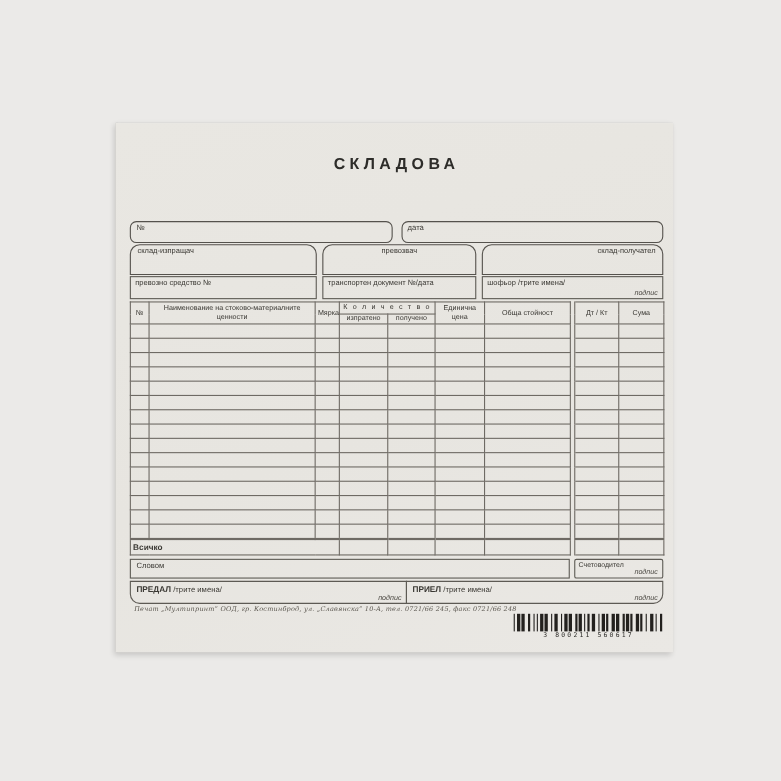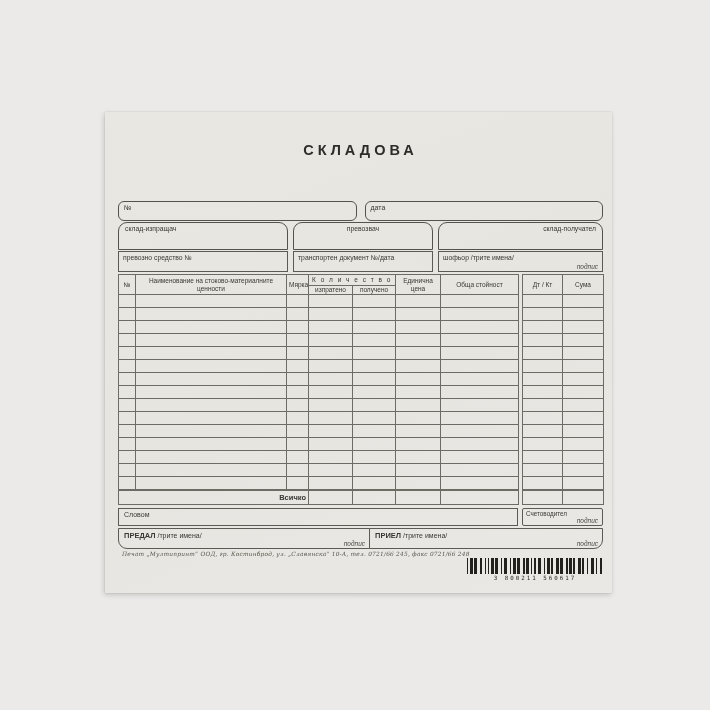--- a/index.html
+++ b/index.html
@@ -71,21 +71,21 @@
   table.items th, table.items td { border: 1px solid #6e6a64; padding: 0 2px; box-sizing: border-box; }
   table.items thead th { font-size: 6.5px; font-weight: normal; text-align: center; line-height: 1.15; }
   table.items thead tr.h1 { height: 11px; }
   table.items thead tr.h2 { height: 9px; }
   th.qty { letter-spacing: 1.5px; font-size: 6.8px; }
   th.name-h { font-size: 6.8px; }
   td.c-gap, th.c-gap { border-top: none !important; border-bottom: none !important; padding: 0; }
   tbody tr.data-row { height: 13px; }
   tr.total-row { height: 15px; }
   tr.total-row td { border-top-width: 2px; }
-  td.total-lbl { text-align: right; font-weight: bold; font-size: 7.5px; padding-right: 4px; }
+  td.total-lbl { text-align: left; font-weight: bold; font-size: 7.5px; padding-right: 4px; }
   
   .words-row { display: flex; gap: 4px; height: 18px; margin-top: 3px; }
   .words-box { flex: 1; border: 1px solid #5d5a54; font-size: 7px; padding: 2px 5px; box-sizing: border-box; }
   .acct-box { width: 81px; border: 1px solid #5d5a54; border-radius: 2px; font-size: 6.3px; padding: 1px 3px; box-sizing: border-box; position: relative; }
   .predal-row { display: flex; height: 21px; margin-top: 2px; }
   .pbox { box-sizing: border-box; border: 1px solid #5d5a54; position: relative; font-size: 7px; padding: 2px 5px; }
   .pbox b { font-size: 7.5px; }
   .pbox-left { width: 252px; border-radius: 0 0 0 9px; }
   .pbox-right { flex: 1; border-left: 1px solid #5d5a54; margin-left: -1px; border-radius: 0 0 9px 0; }
   .print-line {

